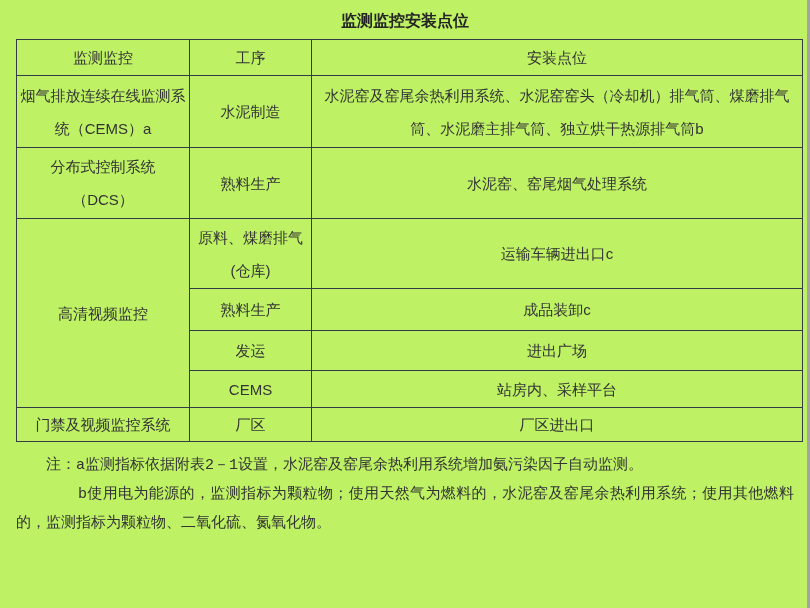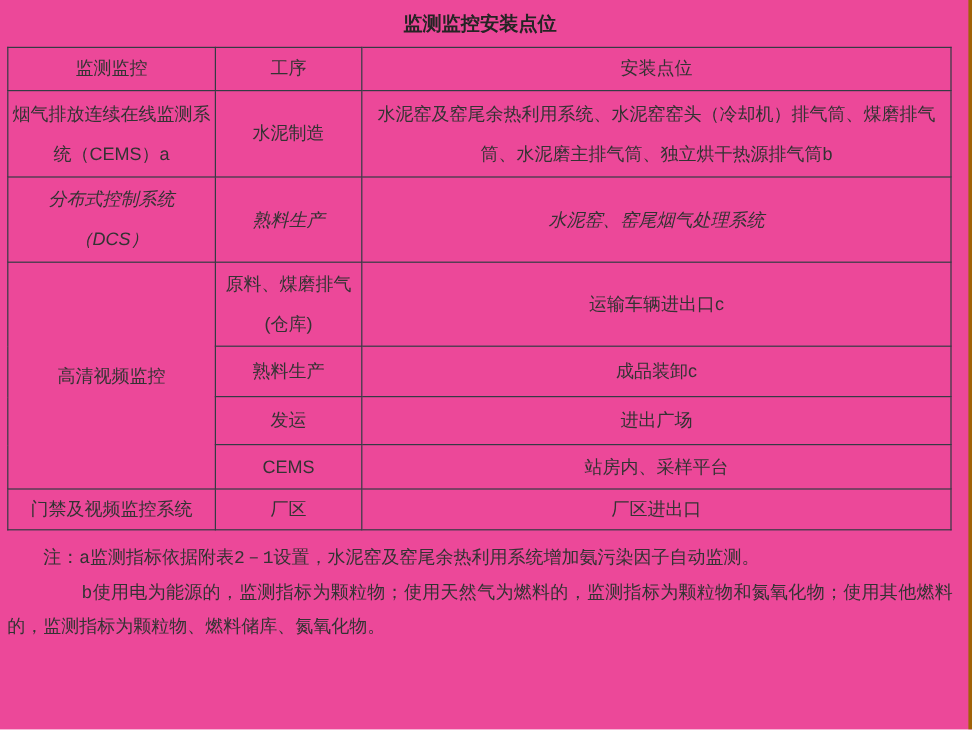--- a/index.html
+++ b/index.html
@@ -1,41 +1,41 @@
 <!DOCTYPE html>
 <html><head>
 <meta charset="utf-8">
 <style>
   html,body{margin:0;padding:0;background:#ffffff;}
   body{font-family:"Liberation Sans","DejaVu Sans",sans-serif;color:#333333;}
   .page{
     width:810px;height:608px;box-sizing:border-box;
-    padding:10px 13px 0 6px;overflow:hidden;background:#ec4899;
-    border-right:3px solid #a16207;
+    padding:10px 13px 0 16px;overflow:hidden;background:#bef264;
+    border-right:3px solid #a3a3a3;
   }
   .doc-title{
     margin:0;font-size:16px;line-height:22px;font-weight:700;
     text-align:center;color:#242424;
   }
   .caption{
     margin-top:11px;font-size:15px;line-height:22px;text-align:center;color:#333;
   }
   .caption .cap-label{margin-right:22px;}
   table.points{
     margin-top:7px;border-collapse:collapse;table-layout:fixed;width:786px;
   }
   col.c1{width:173px;} col.c2{width:122px;} col.c3{width:491px;}
   .points th,.points td{
     border:1px solid #343b44;font-size:15px;font-weight:400;color:#333;
     text-align:center;vertical-align:middle;line-height:33px;
     white-space:pre-line;padding:0 3px;box-sizing:border-box;
   }
   tr.h-hd{height:36px;}
   tr.h-r0{height:72px;}
-  tr.h-r1{height:71px;font-style:italic;}
+  tr.h-r1{height:71px;}
   tr.h-r2{height:70px;}
   tr.h-r3{height:42px;}
   tr.h-r4{height:40px;}
   tr.h-r5{height:37px;}
   tr.h-r6{height:24px;}
   .notes{margin-top:9px;font-size:15px;color:#333;font-family:Liberation Mono, monospace;}
   .notes p{margin:0;line-height:29px;text-align:justify;}
   .ind-a{text-indent:30px;}
   .ind-bc{text-indent:62px;}
 </style>
@@ -93,16 +93,16 @@
       <tr class="h-r6">
         <td>门禁及视频监控系统</td>
         <td>厂区</td>
         <td>厂区进出口</td>
       </tr>
     </tbody>
   </table>
 
   <div class="notes">
     <p class="ind-a">注：a监测指标依据附表2－1设置，水泥窑及窑尾余热利用系统增加氨污染因子自动监测。</p>
-    <p class="ind-bc">b使用电为能源的，监测指标为颗粒物；使用天然气为燃料的，监测指标为颗粒物和氮氧化物；使用其他燃料的，监测指标为颗粒物、燃料储库、氮氧化物。</p>
+    <p class="ind-bc">b使用电为能源的，监测指标为颗粒物；使用天然气为燃料的，水泥窑及窑尾余热利用系统；使用其他燃料的，监测指标为颗粒物、二氧化硫、氮氧化物。</p>
   </div>
 
 </div>
 
 </body></html>

